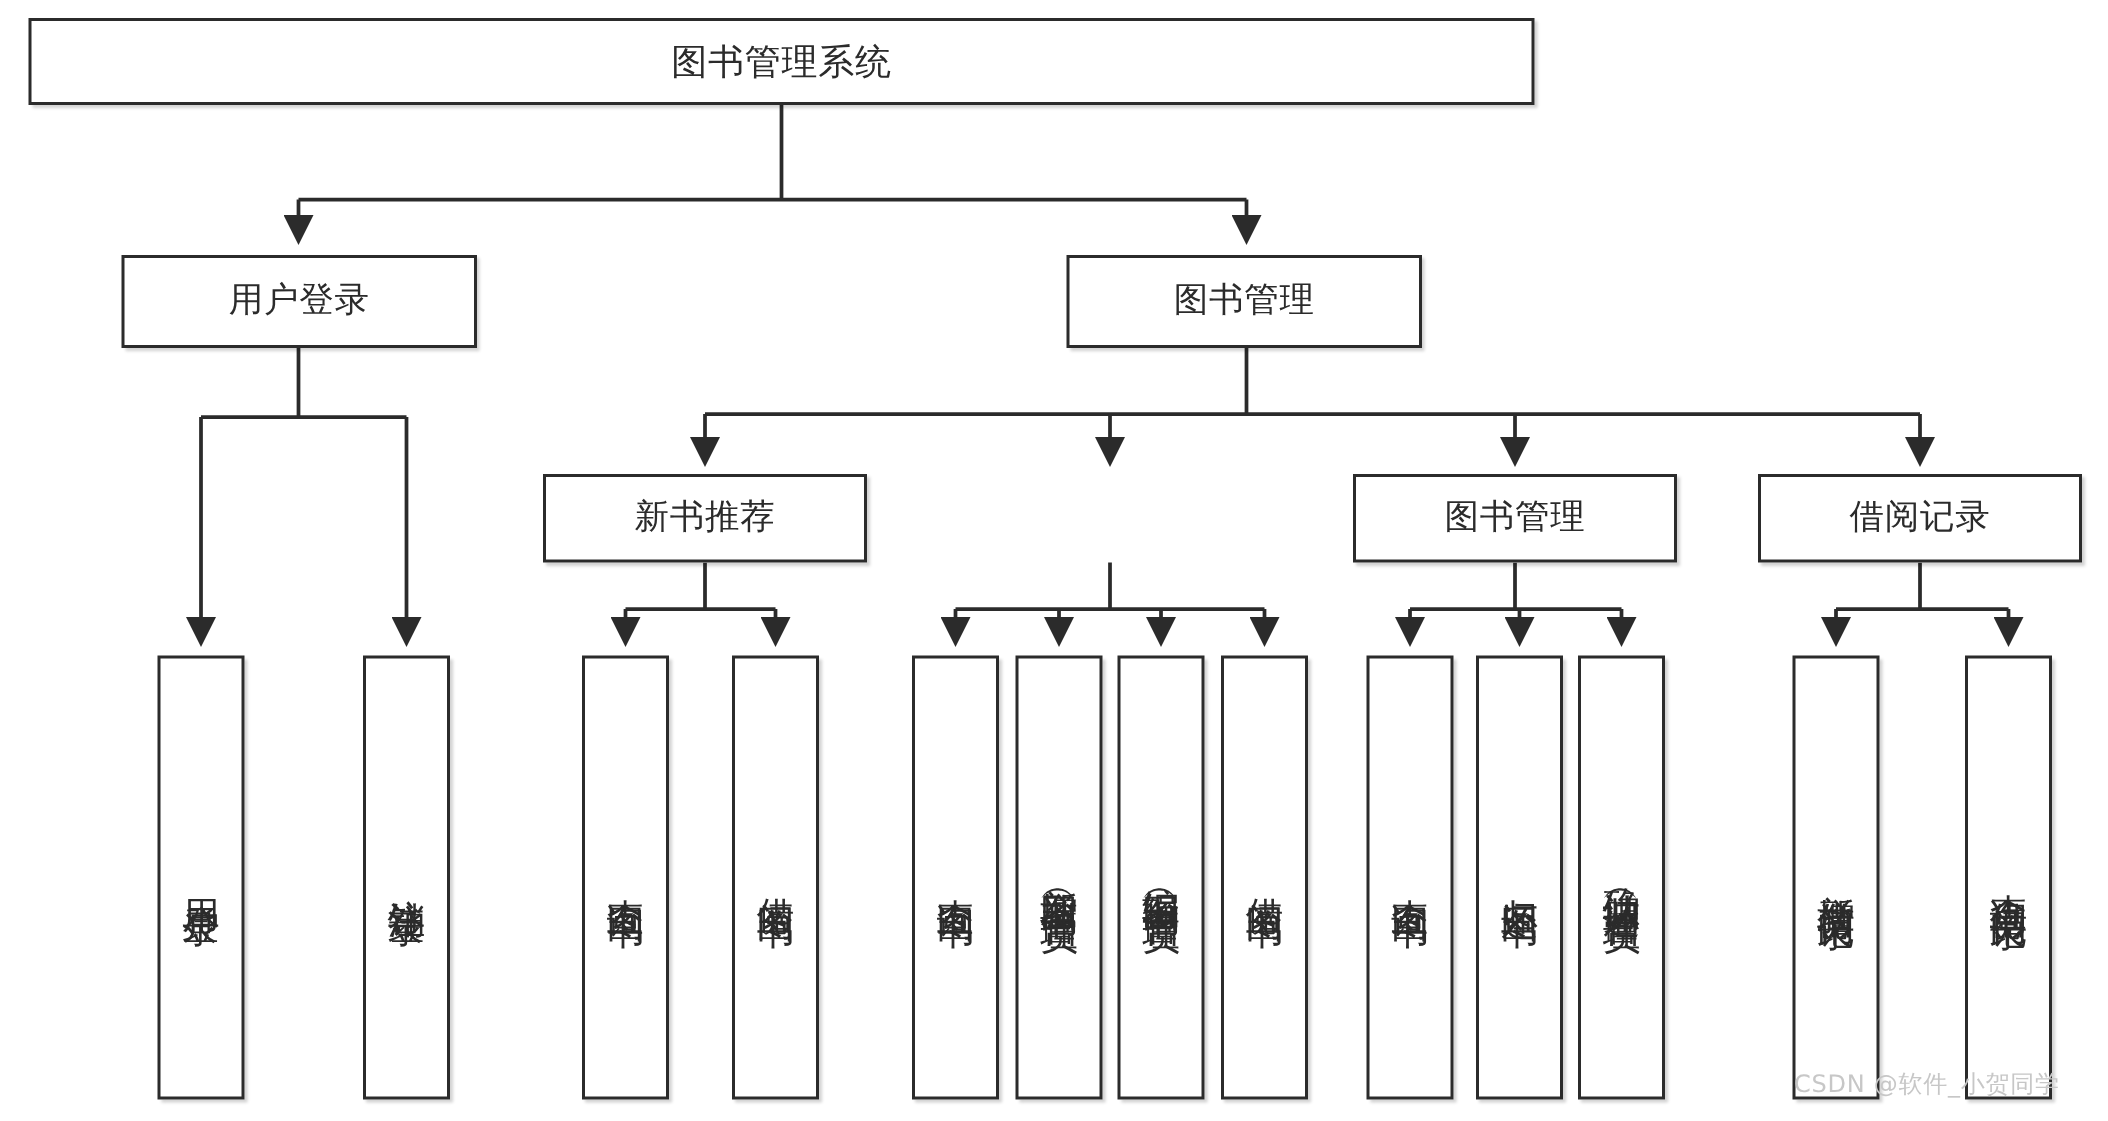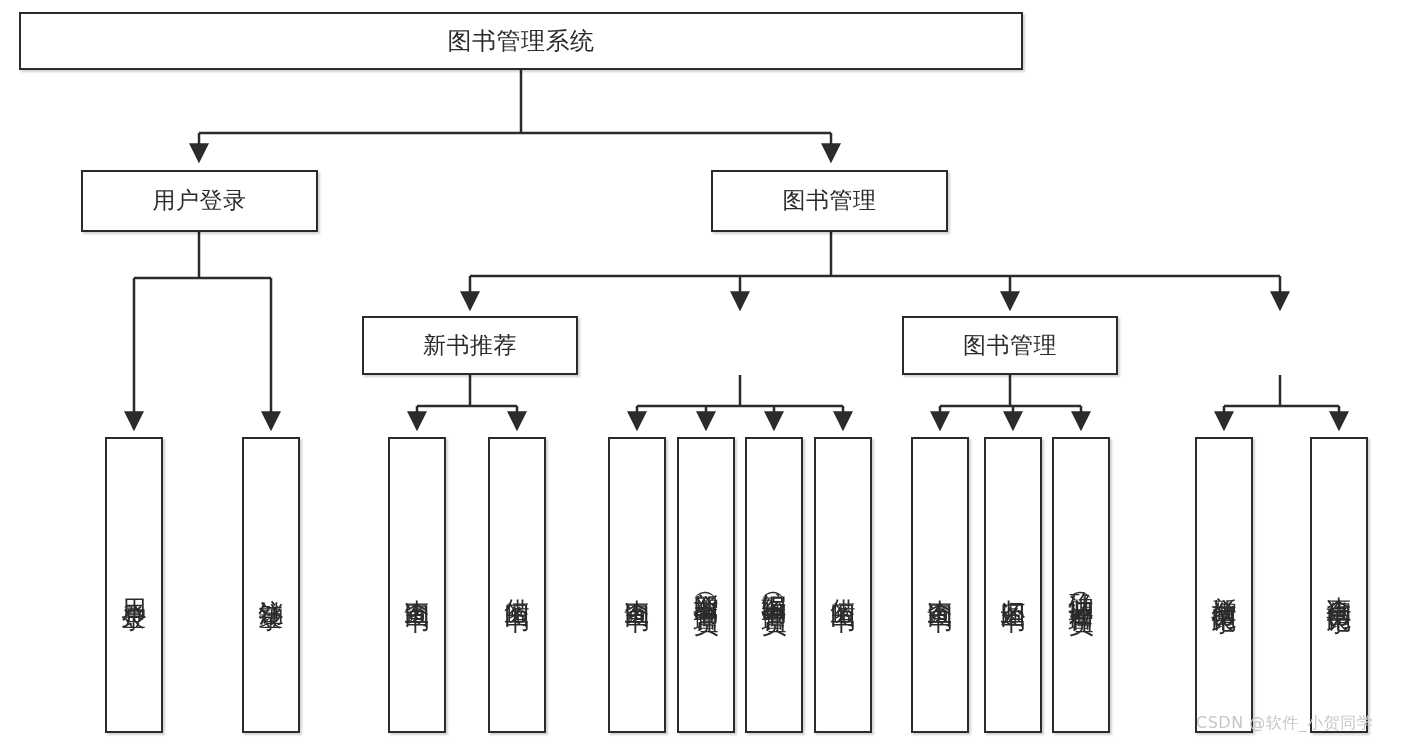--- a/index.html
+++ b/index.html
@@ -137,20 +137,23 @@
   <div class="node horiz" style="left: 711px; top: 170px; width: 237px; height: 62px; border-color: rgb(43, 43, 43); background: rgb(255, 255, 255); color: rgb(43, 43, 43);">
     <span class="label">图书管理</span>
   </div>
 
   <div class="node horiz" style="left: 362px; top: 316px; width: 216px; height: 59px; border-color: rgb(43, 43, 43); background: rgb(255, 255, 255); color: rgb(43, 43, 43);">
     <span class="label">新书推荐</span>
   </div>
   <div class="node horiz" style="left: 902px; top: 316px; width: 216px; height: 59px; border-color: rgb(43, 43, 43); background: rgb(255, 255, 255); color: rgb(43, 43, 43);">
     <span class="label">图书管理</span>
   </div>
+  <div class="node horiz" style="left: 1172px; top: 316px; width: 216px; height: 59px; border-color: rgb(43, 43, 43); background: rgb(255, 255, 255); color: rgb(43, 43, 43);">
+    <span class="label">借阅记录</span>
+  </div>
 
   <div class="node vert" style="left: 105px; top: 437px; width: 58px; height: 296px; border-color: rgb(43, 43, 43); background: rgb(255, 255, 255); color: rgb(43, 43, 43);">
     <span class="label">用户登录</span>
   </div>
   <div class="node vert" style="left: 242px; top: 437px; width: 58px; height: 296px; border-color: rgb(43, 43, 43); background: rgb(255, 255, 255); color: rgb(43, 43, 43);">
     <span class="label">注销登录</span>
   </div>
   <div class="node vert" style="left: 388px; top: 437px; width: 58px; height: 296px; border-color: rgb(43, 43, 43); background: rgb(255, 255, 255); color: rgb(43, 43, 43);">
     <span class="label">查询图书</span>
   </div>

